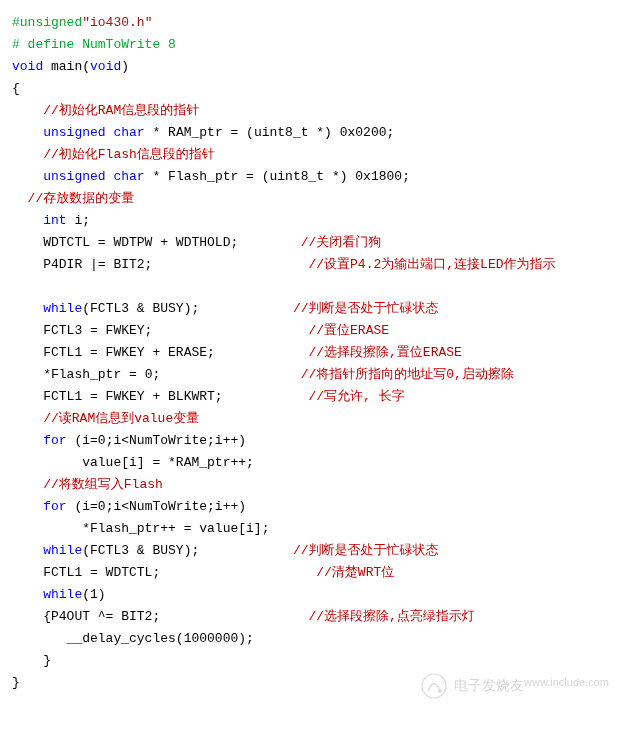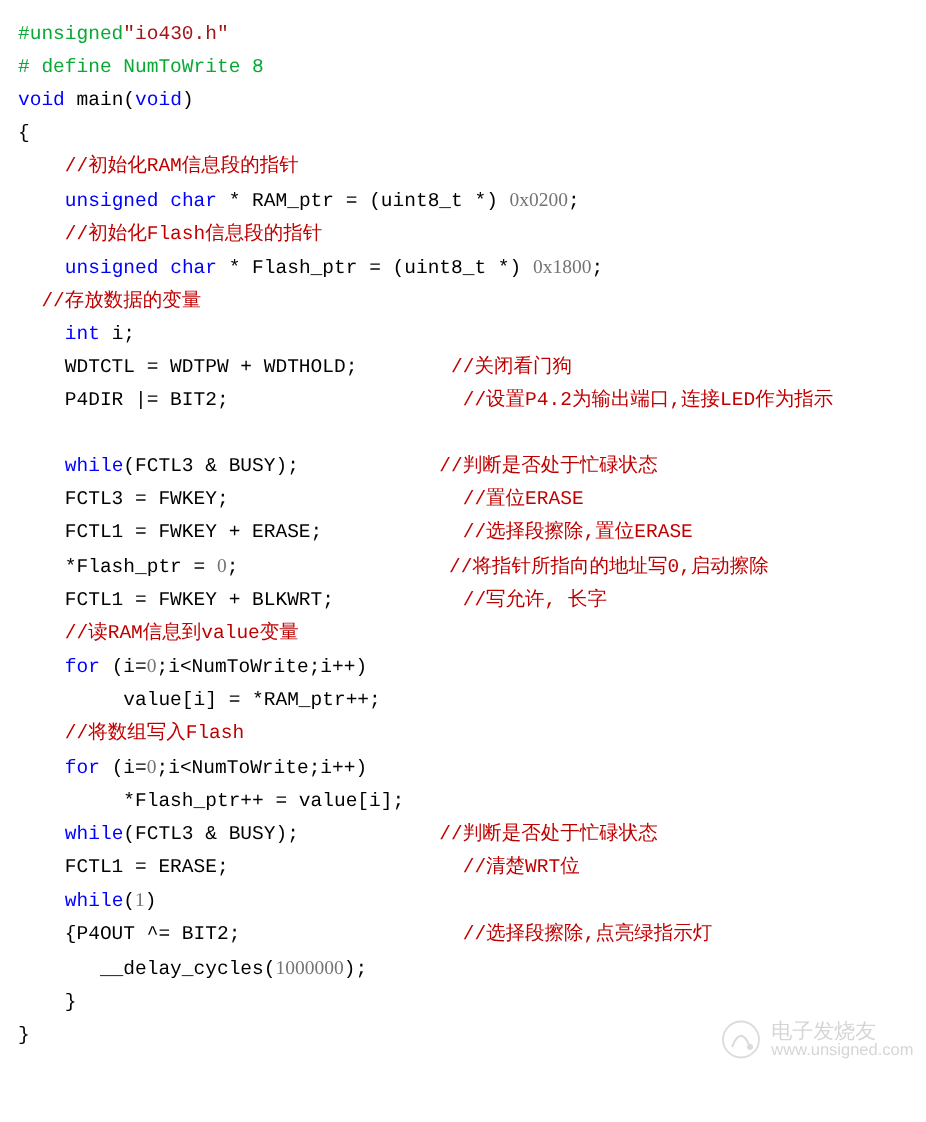--- a/index.html
+++ b/index.html
@@ -13,21 +13,21 @@
       width: 617px;
       box-sizing: border-box;
       position: relative;
     }
     .line {
       white-space: pre;
     }
     .preproc { color: #0aa835; }
     .keyword { color: #0000ff; }
     .str { color: #a31515; }
-    .num { color: #737373; font-family: Liberation Serif, serif; }
+    .num { color: #000000; }
     .comment { color: #c00000; }
     .watermark {
       position: absolute;
       right: 8px;
       bottom: 6px;
       display: flex;
       align-items: center;
       opacity: 0.35;
       font-family: "Microsoft YaHei", sans-serif;
       font-size: 14px;
@@ -36,21 +36,20 @@
     }
     .watermark svg {
       margin-right: 6px;
     }
     .watermark .txt2 {
       font-size: 11px;
       margin-top: -2px;
     }
     .watermark .col {
       display: flex;
-      flex-direction: column;
       line-height: 1.1;
     }
   </style>
 </head>
 <body>
 
 <div>
 <div class="line"><span class="preproc">#unsigned</span><span class="str">"io430.h"</span></div>
 <div class="line"><span class="preproc"># define NumToWrite 8</span></div>
 <div class="line"><span class="keyword">void</span><span> main(</span><span class="keyword">void</span><span>)</span></div>
@@ -69,31 +68,31 @@
 <div class="line"><span>    FCTL1 = FWKEY + ERASE;</span><span>            </span><span class="comment">//选择段擦除,置位ERASE</span></div>
 <div class="line"><span>    *Flash_ptr = </span><span class="num">0</span><span>;</span><span>                  </span><span class="comment">//将指针所指向的地址写0,启动擦除</span></div>
 <div class="line"><span>    FCTL1 = FWKEY + BLKWRT;</span><span>           </span><span class="comment">//写允许, 长字</span></div>
 <div class="line"><span class="comment">    //读RAM信息到value变量</span></div>
 <div class="line"><span>    </span><span class="keyword">for</span><span> (i=</span><span class="num">0</span><span>;i&lt;NumToWrite;i++)</span></div>
 <div class="line"><span>         value[i] = *RAM_ptr++;</span></div>
 <div class="line"><span class="comment">    //将数组写入Flash</span></div>
 <div class="line"><span>    </span><span class="keyword">for</span><span> (i=</span><span class="num">0</span><span>;i&lt;NumToWrite;i++)</span></div>
 <div class="line"><span>         *Flash_ptr++ = value[i];</span></div>
 <div class="line"><span>    </span><span class="keyword">while</span><span>(FCTL3 &amp; BUSY);</span><span>            </span><span class="comment">//判断是否处于忙碌状态</span></div>
-<div class="line"><span>    FCTL1 = ERASE;</span><span>                    </span><span class="comment">//清楚WRT位</span></div>
+<div class="line"><span>    FCTL1 = WDTCTL;</span><span>                    </span><span class="comment">//清楚WRT位</span></div>
 <div class="line"><span>    </span><span class="keyword">while</span><span>(</span><span class="num">1</span><span>)</span></div>
 <div class="line"><span>    {P4OUT ^= BIT2;</span><span>                   </span><span class="comment">//选择段擦除,点亮绿指示灯</span></div>
 <div class="line"><span>       __delay_cycles(</span><span class="num">1000000</span><span>);</span></div>
 <div class="line"><span>    }</span></div>
 <div class="line"><span>}</span></div>
 </div>
 
 <div class="watermark">
   <svg width="28" height="28" viewBox="0 0 28 28">
     <circle cx="14" cy="14" r="12" fill="none" stroke="#999" stroke-width="1.2"></circle>
     <path d="M 8 19 Q 14 4 20 19" fill="none" stroke="#999" stroke-width="1.4"></path>
     <circle cx="20" cy="19" r="2" fill="#999"></circle>
   </svg>
   <div class="col">
     <span>电子发烧友</span>
-    <span class="txt2">www.unsigned.com</span>
+    <span class="txt2">www.include.com</span>
   </div>
 </div>
 
 </body></html>

